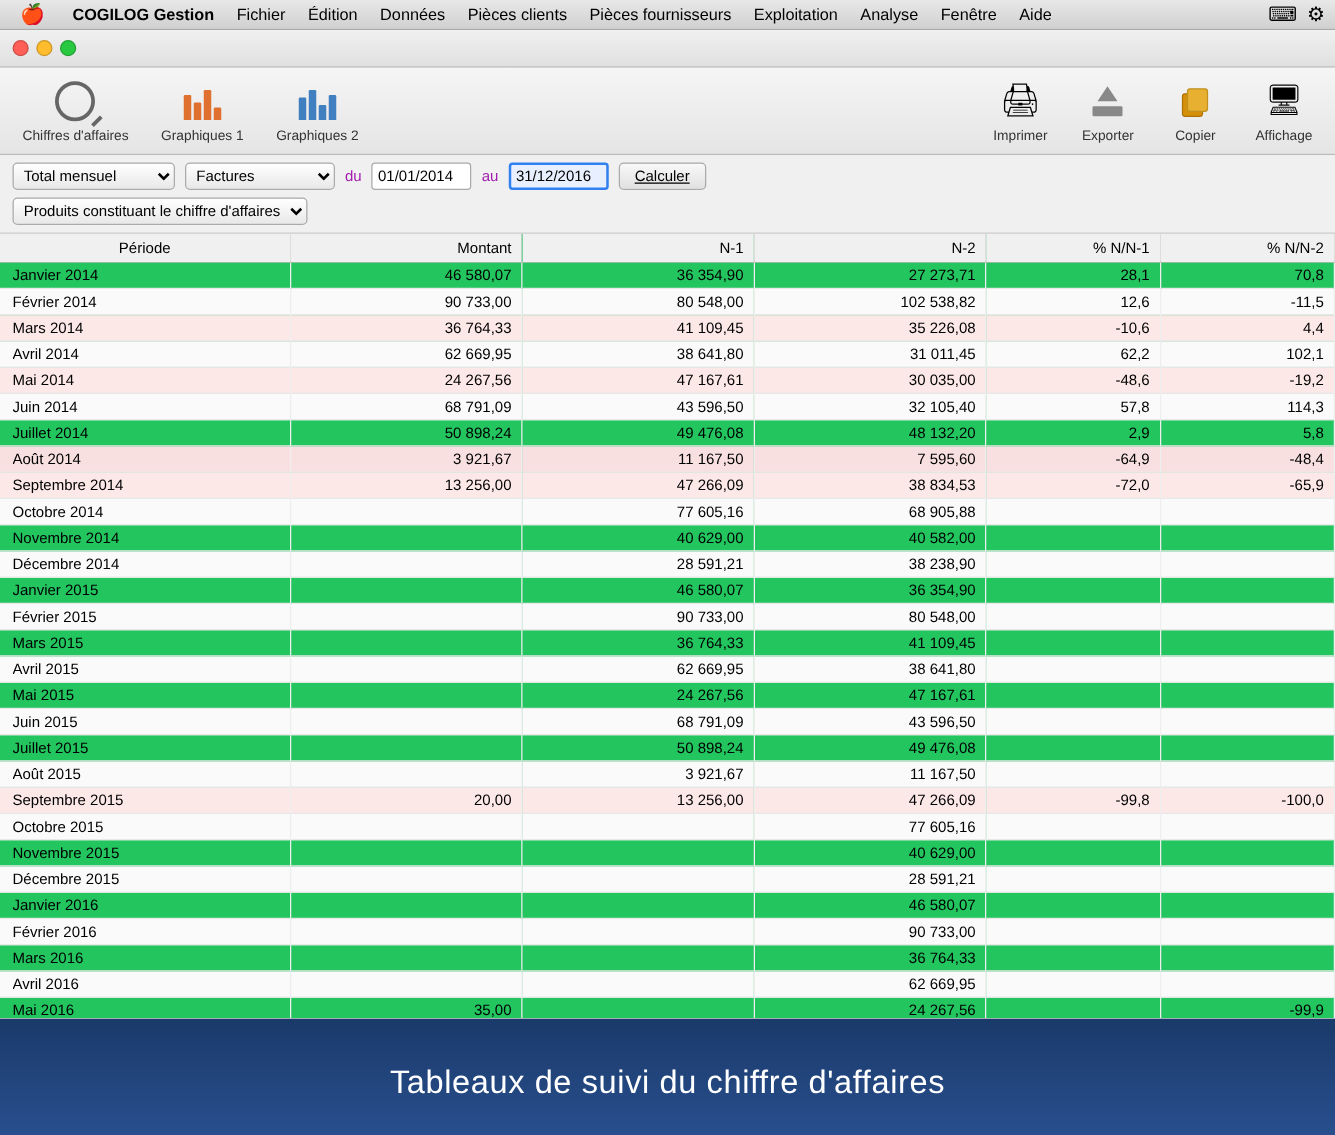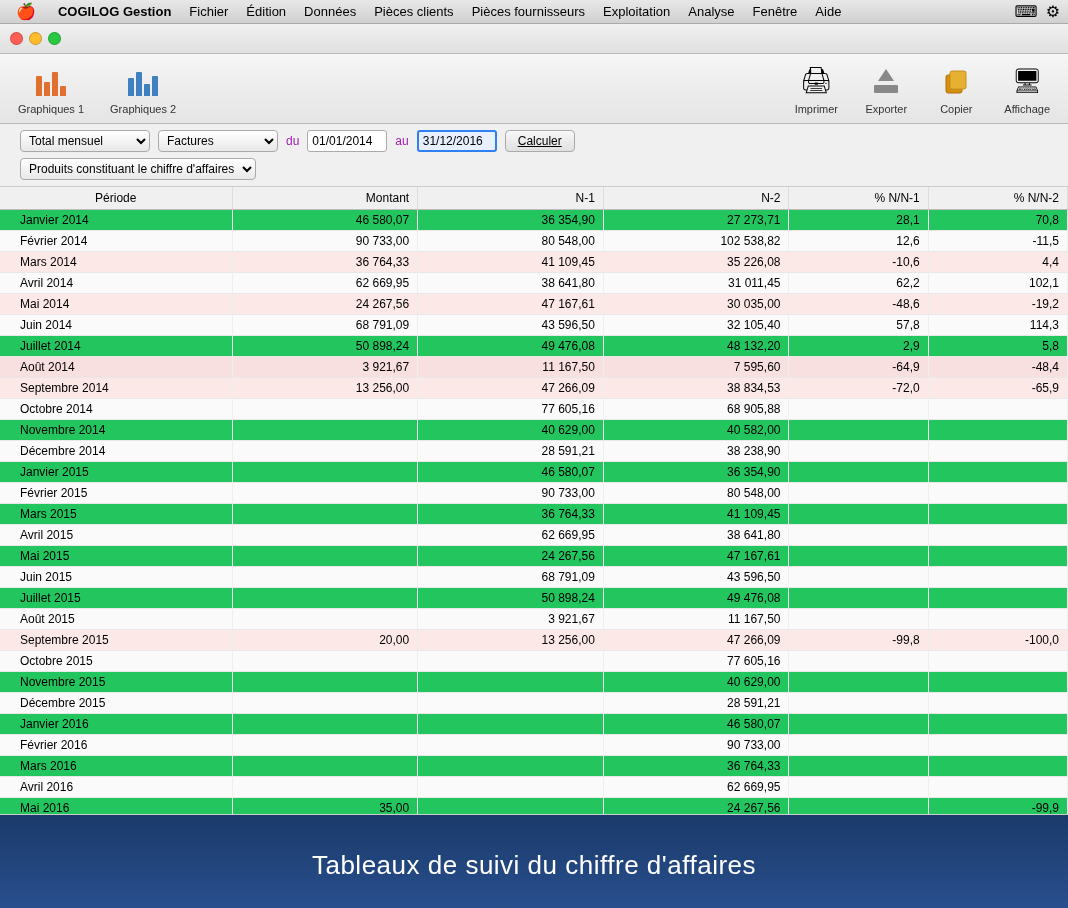--- a/index.html
+++ b/index.html
@@ -104,21 +104,21 @@
       align-items: flex-end;
       gap: 2px;
       height: 30px;
     }
     .icon-chart .bar { width: 6px; background: #e07030; border-radius: 1px 1px 0 0; }
     .icon-chart2 .bar { background: #4080c0; }
 
     
     #controls {
       background: #f0f0f0;
-      padding: 6px 20px;
+      padding: 6px 10px;
       border-bottom: 1px solid #ccc;
       display: flex;
       flex-direction: column;
       gap: 6px;
     }
     .controls-row { display: flex; align-items: center; gap: 8px; }
     select {
       height: 22px;
       font-size: 12px;
       border: 1px solid #aaa;
@@ -181,21 +181,21 @@
     thead th:first-child { text-align: center; }
     tbody tr { border-bottom: 1px solid #e8e8e8; }
     tbody tr:nth-child(even) { background: #fafafa; }
     tbody tr.pink { background: #fde8e8; }
     tbody tr.pink:nth-child(even) { background: #f9e0e0; }
     tbody td {
       padding: 3px 8px;
       text-align: right;
       border-right: 1px solid #eee;
     }
-    tbody td:first-child { text-align: left; padding-left: 20px; }
+    tbody td:first-child { text-align: left; padding-left: 10px; }
 
     
     #banner {
       background: linear-gradient(to bottom, #1a3a6a, #2a5090);
       height: 100px;
       display: flex;
       align-items: center;
       justify-content: center;
     }
     #banner-text {
@@ -228,20 +228,26 @@
   <div class="window-controls">
     <div class="wc wc-close"></div>
     <div class="wc wc-min"></div>
     <div class="wc wc-max"></div>
   </div>
 </div>
 
 <div id="toolbar">
   <div class="toolbar-left">
 
+    <div class="toolbar-btn">
+      <div class="toolbar-icon">
+        <div class="icon-search"></div>
+      </div>
+      <span class="toolbar-label">Chiffres d'affaires</span>
+    </div>
 
     <div class="toolbar-btn">
       <div class="toolbar-icon">
         <div class="icon-chart">
           <div class="bar" style="height:20px;"></div>
           <div class="bar" style="height:14px;"></div>
           <div class="bar" style="height:24px;"></div>
           <div class="bar" style="height:10px;"></div>
         </div>
       </div>

